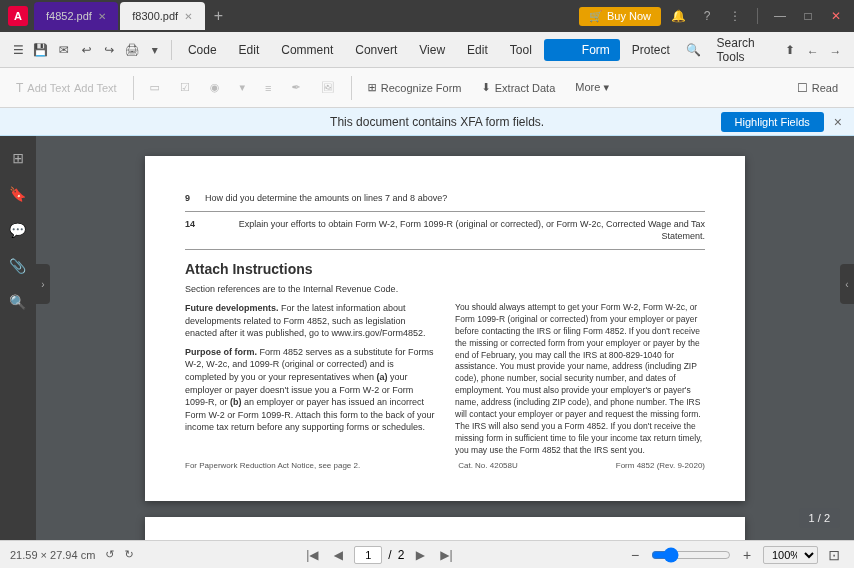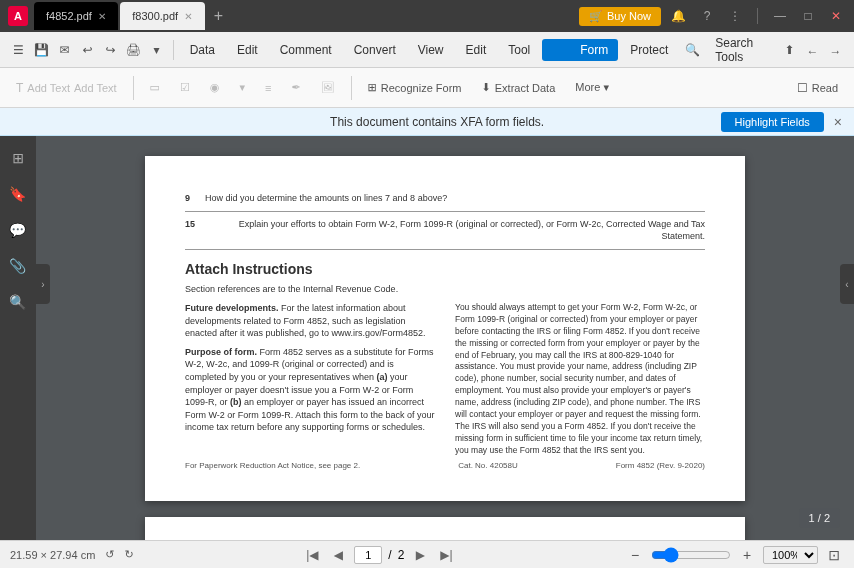--- a/index.html
+++ b/index.html
@@ -17,21 +17,21 @@
       flex-shrink: 0;
     }
     .title-bar-left { display: flex; align-items: center; gap: 6px; }
     .title-bar-tabs { display: flex; align-items: center; gap: 2px; }
     .tab {
       height: 28px;
       padding: 0 12px;
       display: flex;
       align-items: center;
       gap: 6px;
-      background: #000000;
+      background: #4c1d95;
       border-radius: 4px 4px 0 0;
       font-size: 11px;
       color: #ccc;
       cursor: pointer;
     }
     .tab.active { background: #f0f0f0; color: #333; }
     .tab-close { font-size: 10px; color: #999; cursor: pointer; }
     .new-tab { width: 24px; height: 24px; display: flex; align-items: center; justify-content: center; cursor: pointer; color: #aaa; font-size: 16px; }
     .title-bar-right { display: flex; align-items: center; gap: 8px; }
     .title-btn { width: 20px; height: 20px; display: flex; align-items: center; justify-content: center; cursor: pointer; color: #aaa; font-size: 12px; }
@@ -261,21 +261,21 @@
 
 <div class="menu-bar">
   <div class="menu-icon-btn">☰</div>
   <div class="menu-icon-btn">💾</div>
   <div class="menu-icon-btn">✉</div>
   <div class="menu-icon-btn">↩</div>
   <div class="menu-icon-btn">↪</div>
   <div class="menu-icon-btn">🖨</div>
   <div class="menu-icon-btn">▾</div>
   <div class="divider-v"></div>
-  <div class="menu-item">Data</div>
+  <div class="menu-item">Code</div>
   <div class="menu-item">Edit</div>
   <div class="menu-item">Comment</div>
   <div class="menu-item">Convert</div>
   <div class="menu-item">View</div>
   <div class="menu-item">Edit</div>
   <div class="menu-item">Tool</div>
   <div class="menu-item active">Form</div>
   <div class="menu-item">Protect</div>
   <div style="flex:1;"></div>
   <div class="menu-icon-btn">🔍</div>
@@ -355,21 +355,21 @@
   <div class="page-view">
 
     <div class="pdf-page">
 
       <div class="question-row">
         <div class="q-num">9</div>
         <div class="q-text">How did you determine the amounts on lines 7 and 8 above?</div>
       </div>
 
       <div class="question-row" style="min-height:30px;">
-        <div class="q-num">15</div>
+        <div class="q-num">14</div>
         <div class="q-text">Explain your efforts to obtain Form W-2, Form 1099-R (original or corrected), or Form W-2c, Corrected Wage and Tax Statement.</div>
       </div>
 
       <div class="general-instructions">
         <div class="gi-title">Attach Instructions</div>
         <div class="gi-subtitle">Section references are to the Internal Revenue Code.</div>
         <div class="gi-columns">
           <div class="gi-left">
             <div class="gi-section">
               <strong>Future developments.</strong>

